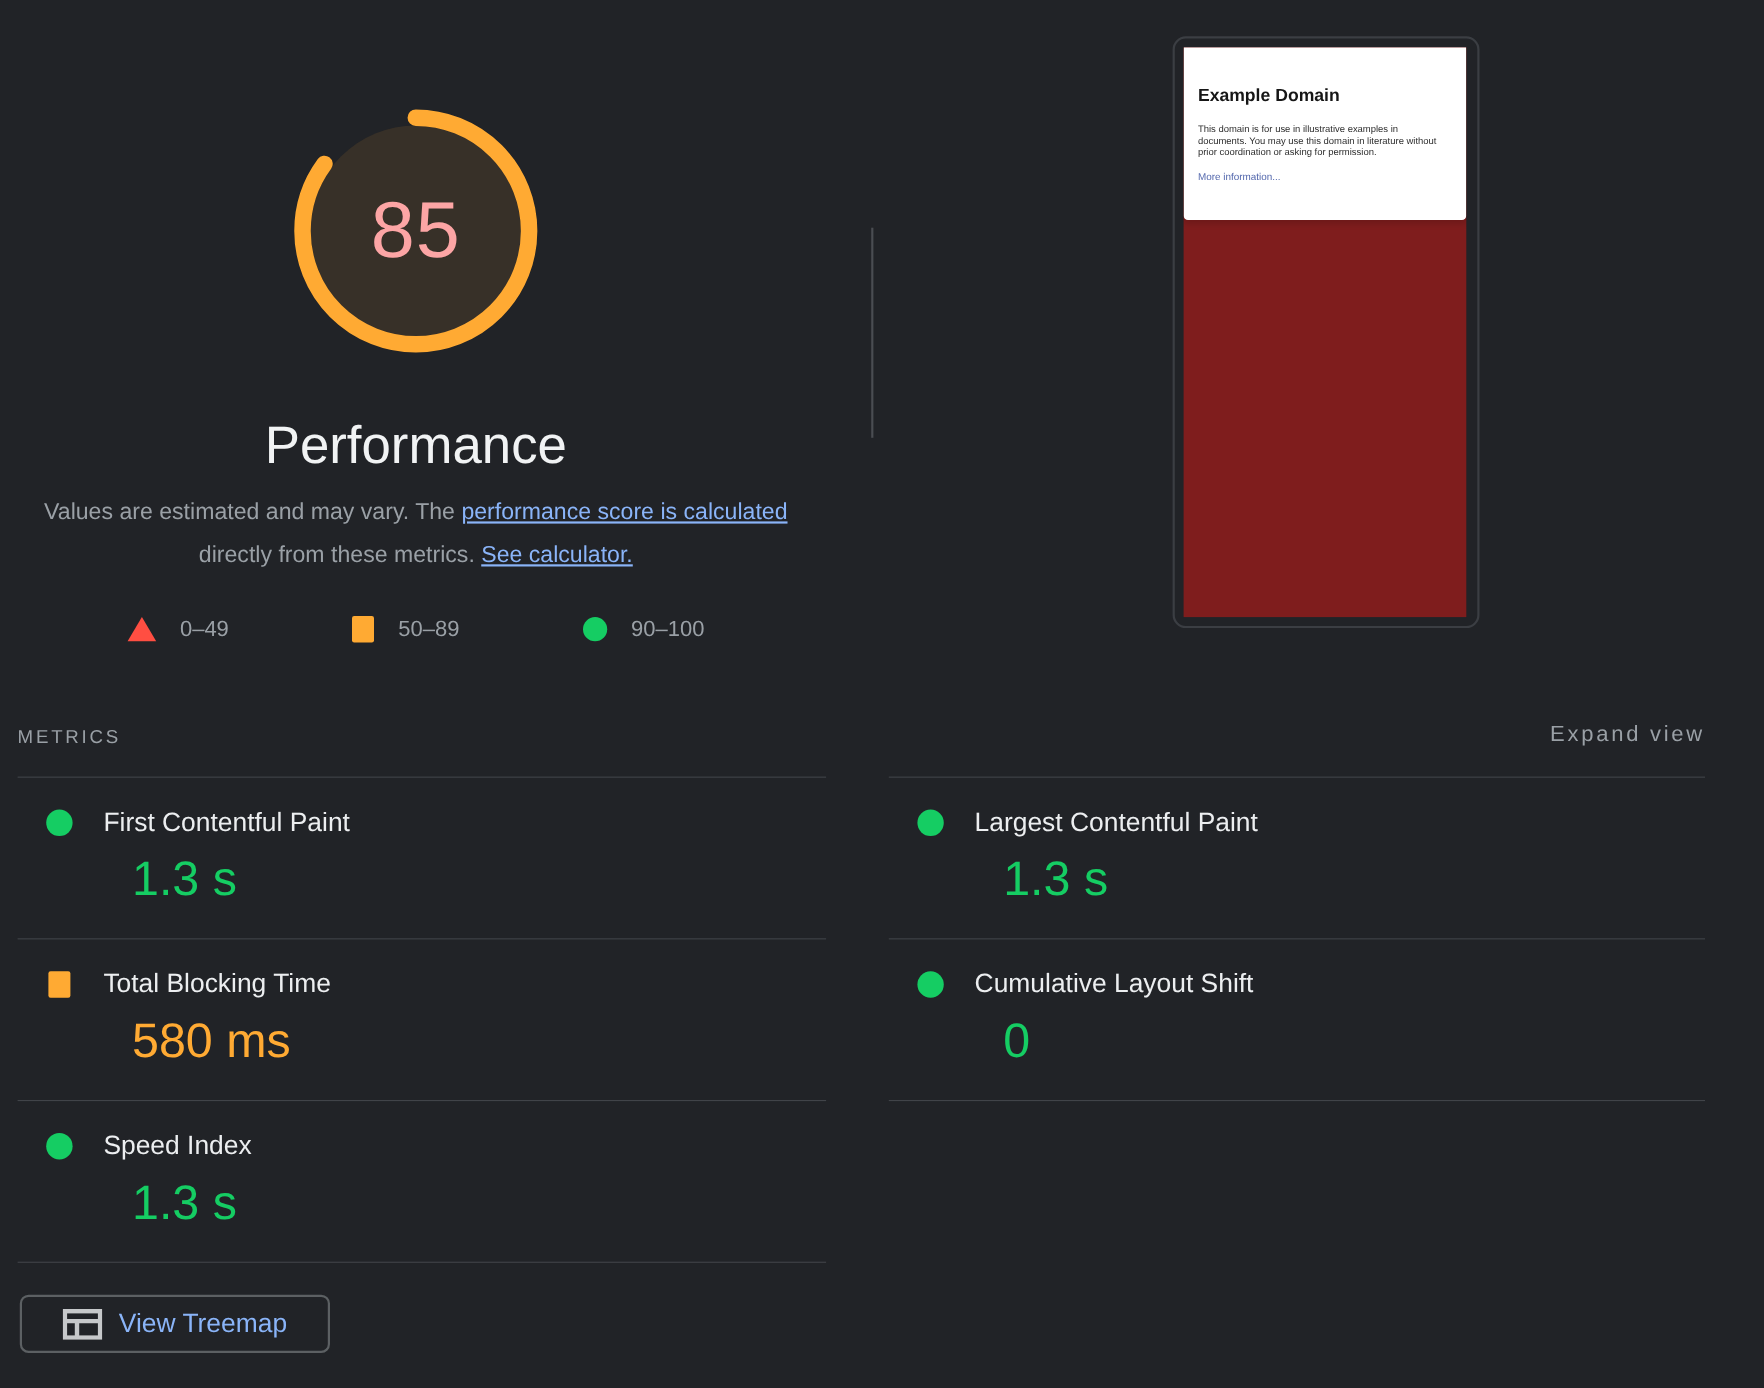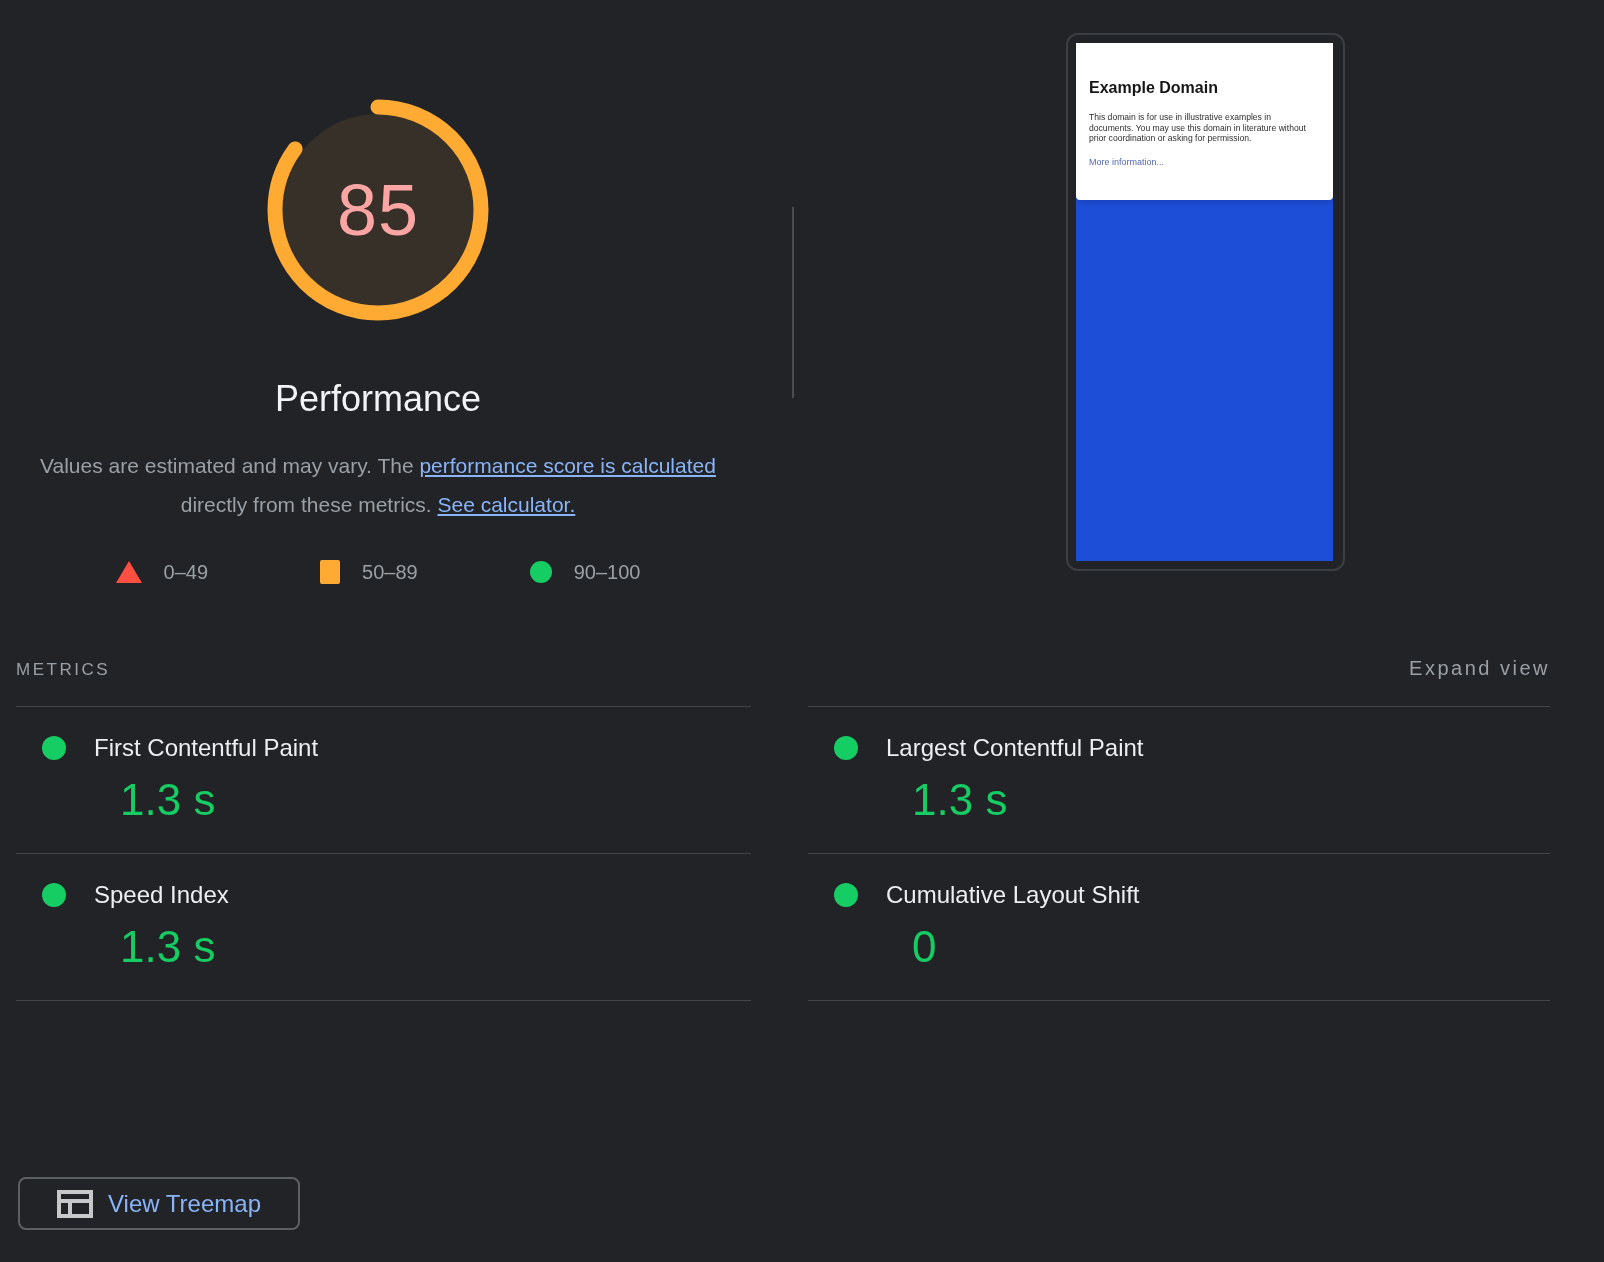--- a/index.html
+++ b/index.html
@@ -15,21 +15,21 @@
   .hero{position:absolute;left:0;top:0;width:756px;}
   .gauge-wrap{position:absolute;left:260px;top:92px;width:236px;height:236px;}
   .gauge-wrap svg{position:absolute;left:0;top:0;}
   .gauge-score{
     position:absolute;left:0;top:0;width:236px;height:236px;
     display:flex;align-items:center;justify-content:center;
     font-size:72px;color:#fca5a5;letter-spacing:1px;
   }
   .perf-title{
     position:absolute;left:0;top:378px;width:756px;
-    text-align:center;font-size:36px;font-weight:400;color:#f1f3f4;
+    text-align:center;font-size:48px;font-weight:400;color:#f1f3f4;
   }
   .perf-desc{
     position:absolute;left:30px;top:446px;width:696px;
     text-align:center;font-size:21px;line-height:39px;color:#9aa0a6;
   }
   .perf-desc a{color:#8ab4f8;text-decoration:underline;cursor:pointer;}
   .legend{
     position:absolute;left:0;top:560px;width:756px;
     display:flex;justify-content:center;align-items:center;gap:112px;
     color:#9aa0a6;font-size:20px;
@@ -46,21 +46,21 @@
   
   .v-divider{position:absolute;left:792px;top:207px;width:2px;height:191px;background:#4a4d52;}
 
   
   .thumb{
     position:absolute;left:1066px;top:33px;width:279px;height:538px;
     border:2px solid #3b3e43;border-radius:12px;box-sizing:border-box;
   }
   .thumb-inner{
     position:absolute;left:8px;top:8px;width:257px;height:518px;
-    background:#1d4ed8;overflow:hidden;
+    background:#7f1d1d;overflow:hidden;
   }
   .thumb-card{
     background:#ffffff;height:157px;box-sizing:border-box;
     padding:34px 16px 0 13px;
     border-radius:0 0 4px 4px;
     box-shadow:0 3px 6px rgba(0,0,0,0.14);
   }
   .thumb-card h2{margin:0 0 12px 0;font-size:16px;line-height:22px;color:#161616;}
   .thumb-card p{margin:13px 0 7px 0;font-size:8.6px;line-height:10.5px;color:#2e2e2e;}
   .thumb-link{font-size:9px;color:#5468ad;}
@@ -154,20 +154,29 @@
       <span class="m-icon">
           <span class="m-dot bg-pass"></span>
         </span>
       <span class="metric-name">First Contentful Paint</span>
     </div>
     <div class="metric-value c-pass">1.3 s</div>
   </div>
   <div class="metric-row">
     <div class="metric-head">
       <span class="m-icon">
+          <span class="m-square bg-average"></span>
+        </span>
+      <span class="metric-name">Total Blocking Time</span>
+    </div>
+    <div class="metric-value c-average">580 ms</div>
+  </div>
+  <div class="metric-row">
+    <div class="metric-head">
+      <span class="m-icon">
           <span class="m-dot bg-pass"></span>
         </span>
       <span class="metric-name">Speed Index</span>
     </div>
     <div class="metric-value c-pass">1.3 s</div>
   </div>
 </div>
 
 <div class="col col-right">
   <div class="metric-row">

